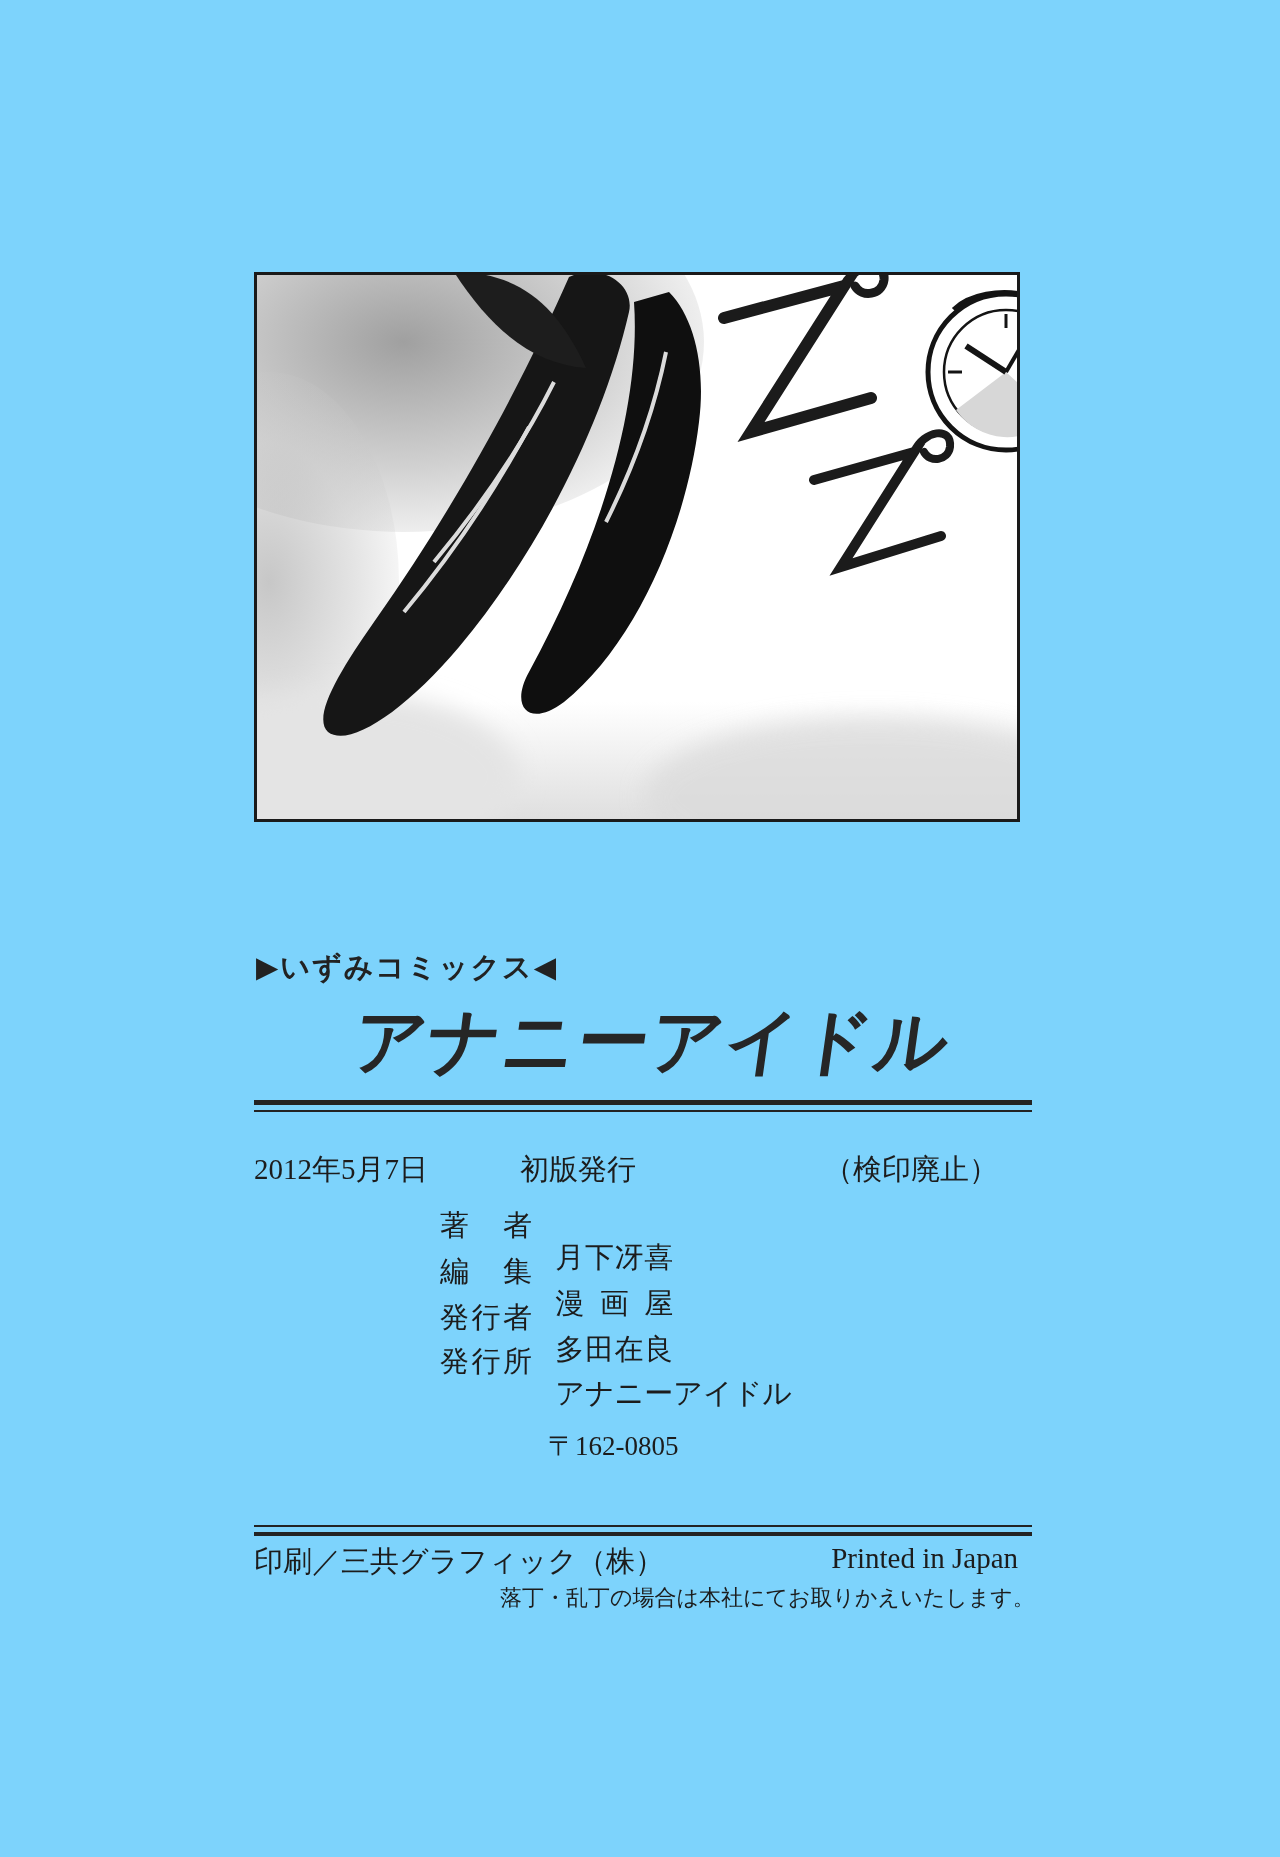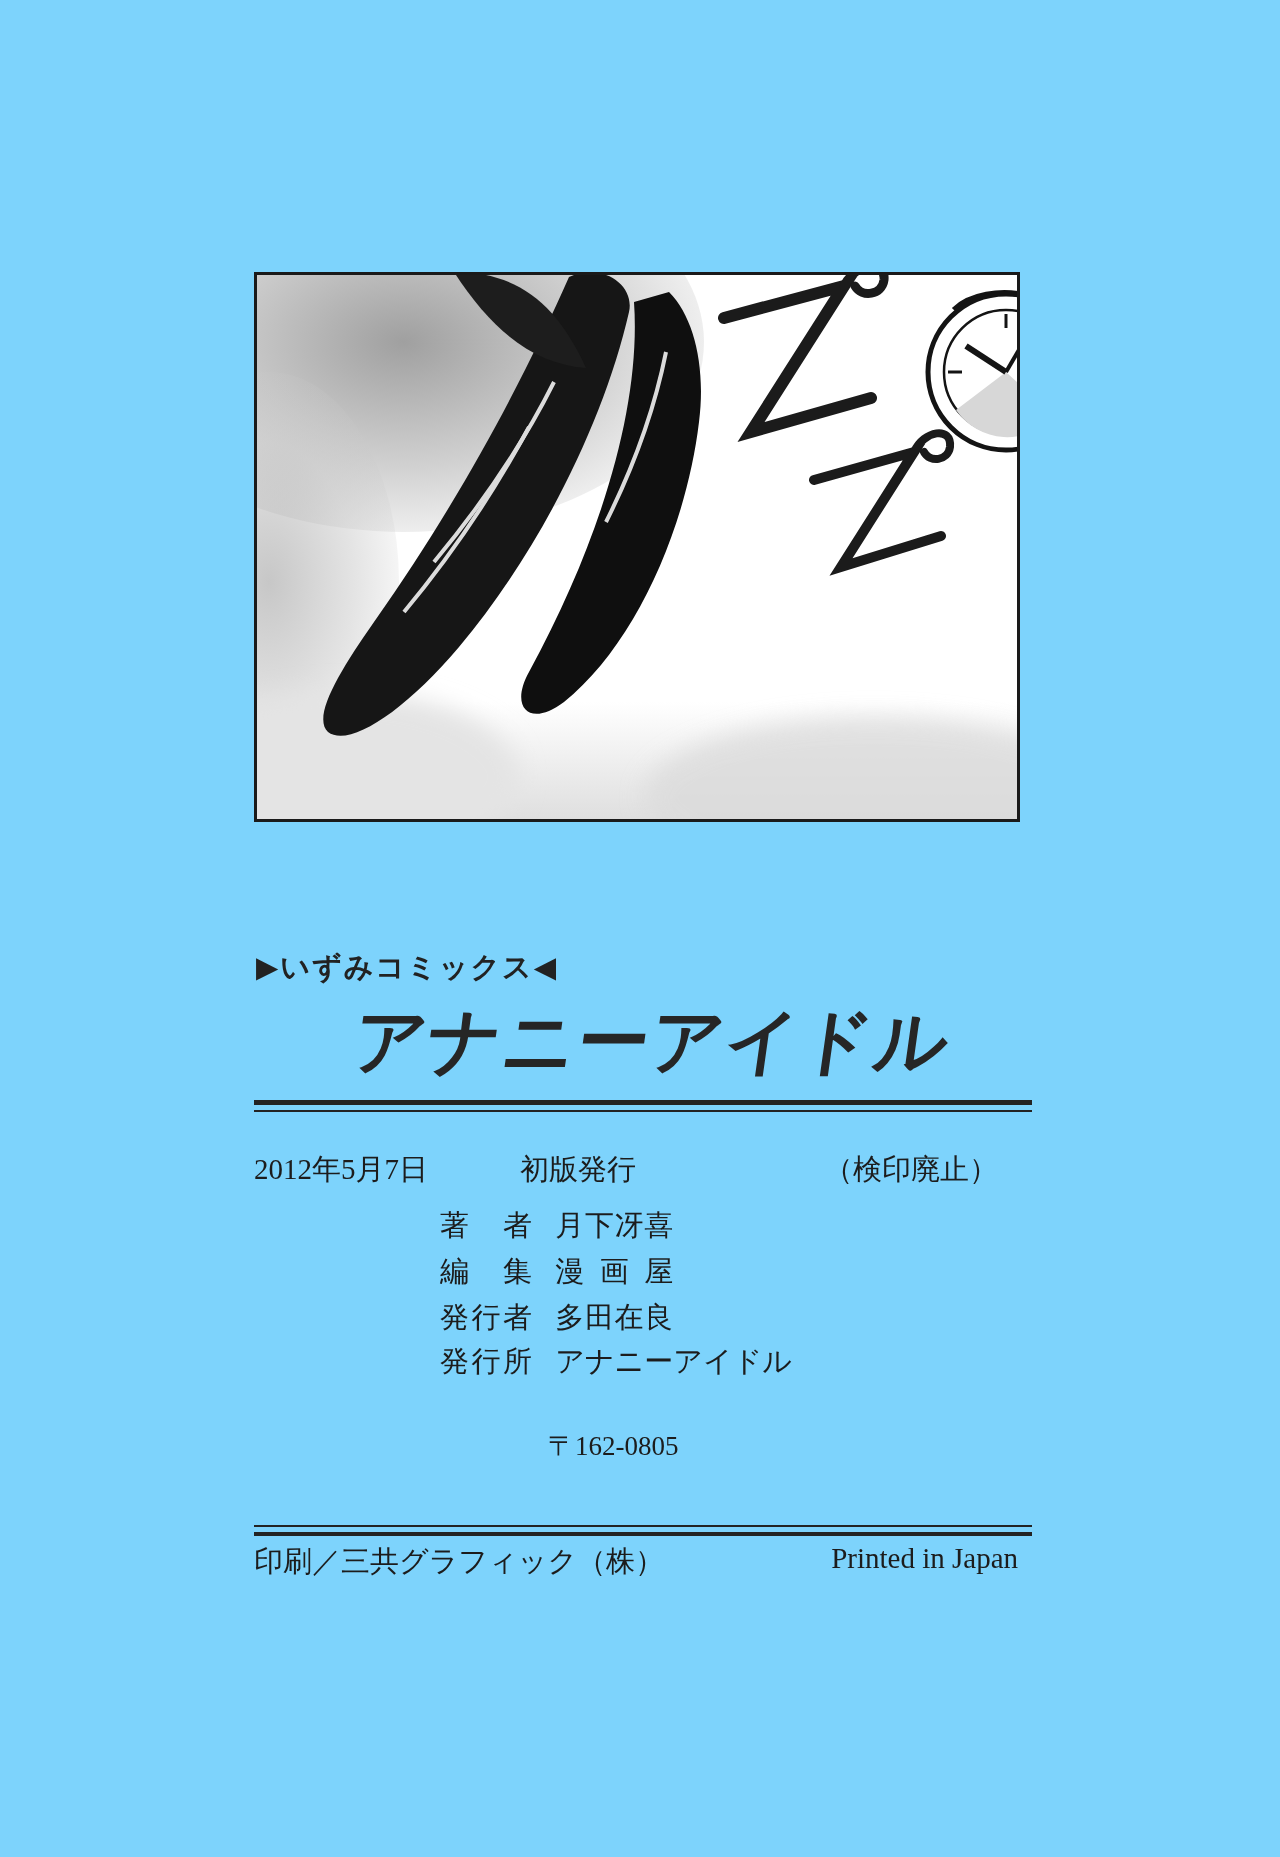--- a/index.html
+++ b/index.html
@@ -47,20 +47,21 @@
   .credit-row{position:absolute;left:440px;font-size:29px;white-space:nowrap;}
   .crole{
     display:inline-block;width:92px;
     text-align:justify;text-align-last:justify;
     vertical-align:top;
   }
   .cval{
     display:inline-block;min-width:118px;margin-left:16px;
     text-align:justify;text-align-last:justify;
     vertical-align:top;
+    margin-top:32px;
   }
   .pub-line{position:absolute;left:548px;font-size:27px;white-space:nowrap;}
   .pub-line.addr{font-size:25px;}
   .printer-row{
     position:absolute;left:254px;top:1542px;width:778px;
     font-size:29px;
   }
   .printer-row .pr-left{position:absolute;left:0;}
   .printer-row .pr-right{position:absolute;right:14px;}
   .note-line{position:absolute;left:500px;font-size:22px;white-space:nowrap;}
@@ -166,14 +167,15 @@
 
   <div class="pub-line" style="top:1428px">〒162-0805</div>
 
   <div class="rule rule-bottom"></div>
 
   <div class="printer-row">
     <span class="pr-left">印刷／三共グラフィック（株）</span>
     <span class="pr-right">Printed in Japan</span>
   </div>
 
+  <div class="note-line" style="top:1583px">落丁・乱丁の場合は本社にてお取りかえいたします。</div>
 
 </div>
 
 </body></html>

